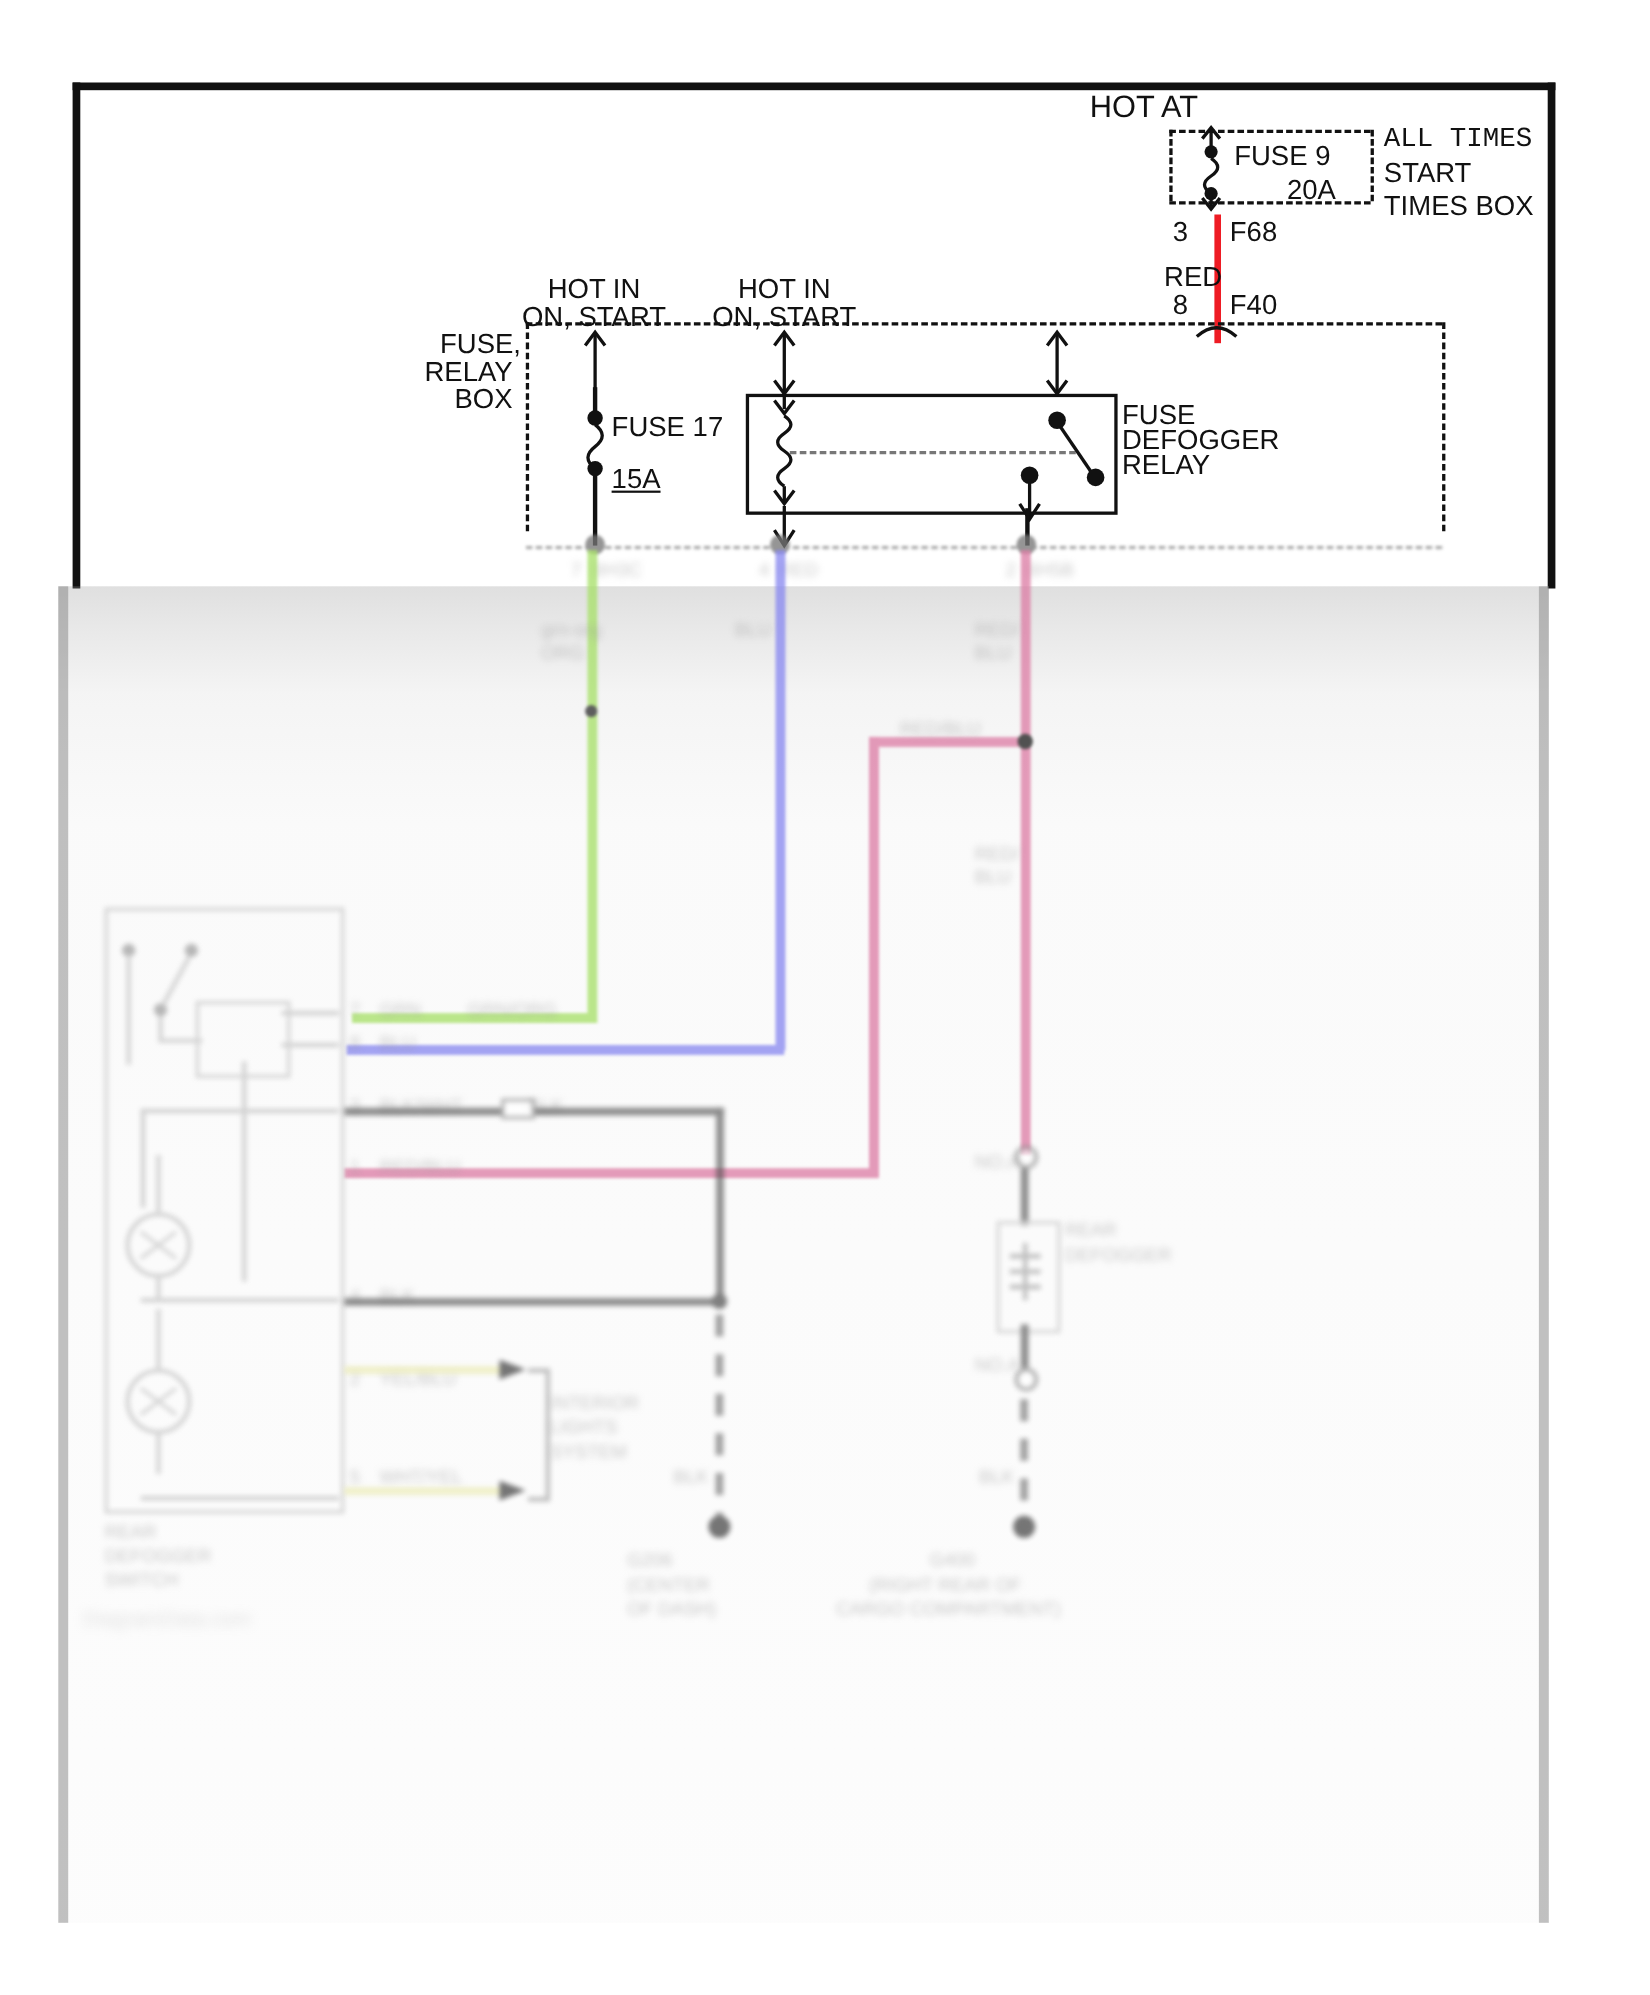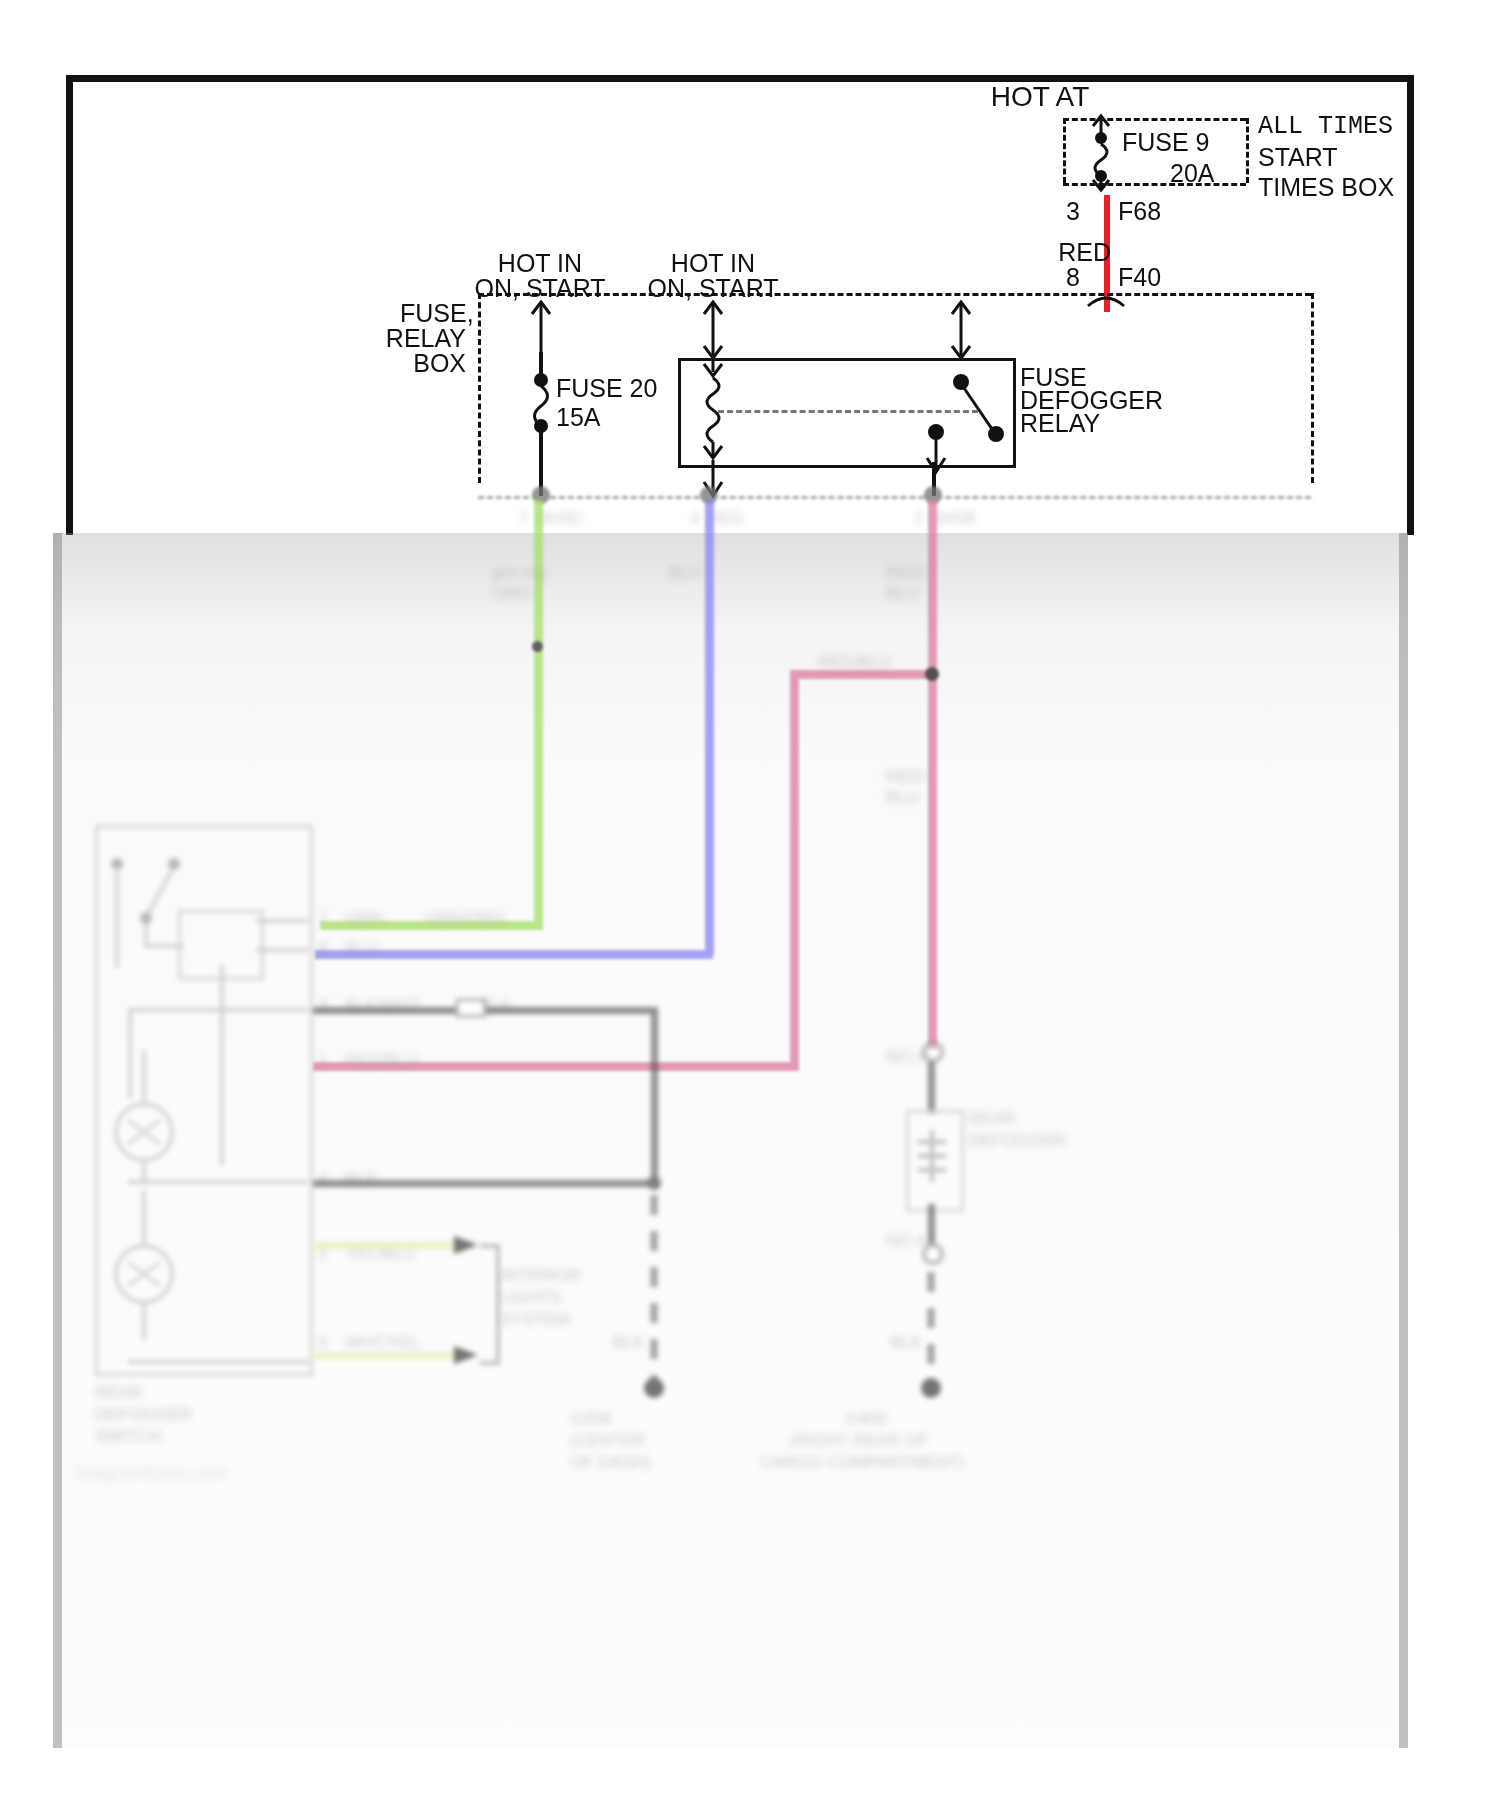--- a/index.html
+++ b/index.html
@@ -114,22 +114,22 @@
     <path d="M6 14 L15 2 L24 14" stroke="#111" stroke-width="3" fill="none"></path>
   </svg>
   <div class="wire vw" style="left:539px;top:352px;height:28px;"></div>
   <svg width="50" height="80" style="left:516px;top:372px;">
     <circle cx="25" cy="8" r="7" fill="#111"></circle>
     <path d="M25 14 Q38 24 25 34 Q12 44 25 54" stroke="#111" stroke-width="3" fill="none"></path>
     <circle cx="25" cy="54" r="7" fill="#111"></circle>
   </svg>
   <div class="wire vw" style="left:539px;top:428px;height:68px;"></div>
 
-  <div class="txt" style="left:556px;top:373px;">FUSE 20</div>
-  <div class="txt" style="left:556px;top:402px;">15A</div>
+  <div class="txt" style="left:556px;top:373px;">FUSE 17</div>
+  <div class="txt" style="left:556px;top:421px;text-decoration:underline;">15A</div>
 
   <div class="box" style="left:678px;top:358px;width:332px;height:104px;"></div>
 
   <svg width="30" height="62" style="left:698px;top:300px;">
     <path d="M15 58 L15 4" stroke="#111" stroke-width="3" fill="none"></path>
     <path d="M6 14 L15 2 L24 14" stroke="#111" stroke-width="3" fill="none"></path>
     <path d="M6 46 L15 58 L24 46" stroke="#111" stroke-width="3" fill="none"></path>
   </svg>
   <svg width="40" height="110" style="left:693px;top:356px;">
     <path d="M20 2 L20 16" stroke="#111" stroke-width="3" fill="none"></path>

